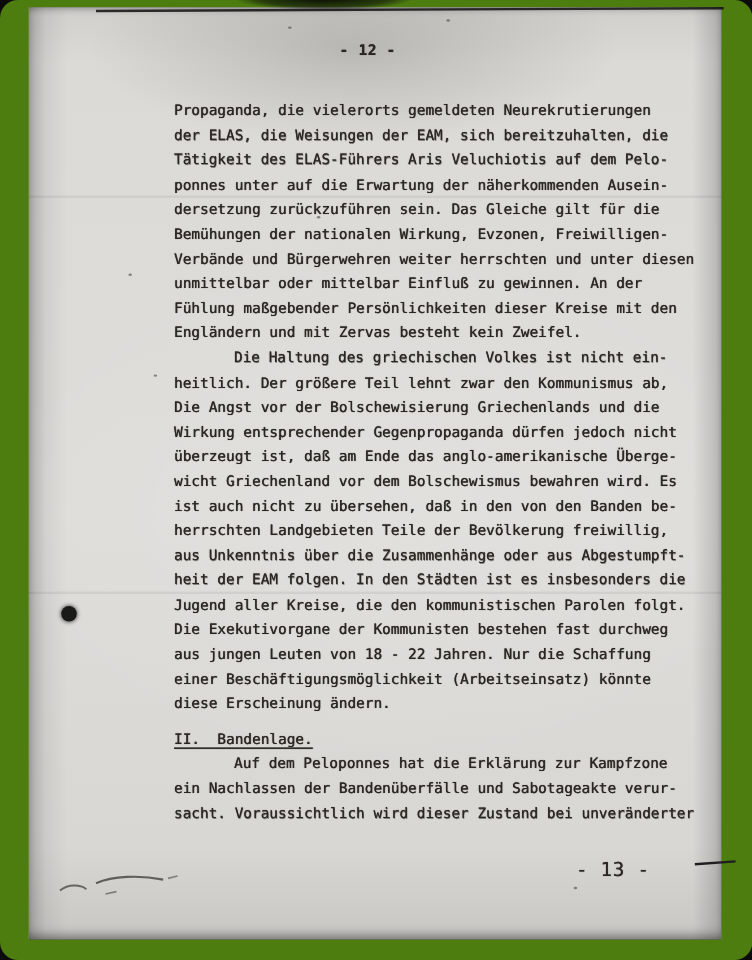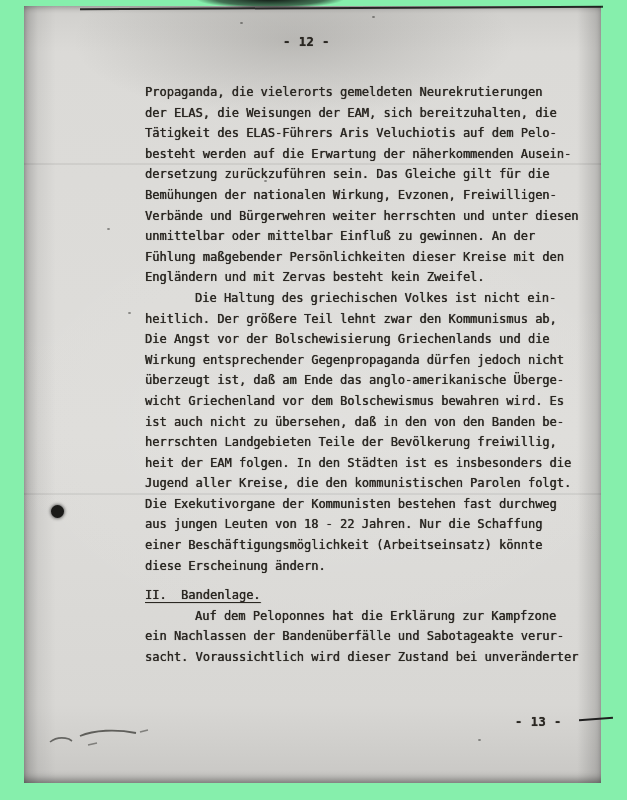--- a/index.html
+++ b/index.html
@@ -1,19 +1,20 @@
 <!DOCTYPE html>
 <html style="--ink: #2a2722; --paper: #dcdbd8;"><head>
 <meta charset="utf-8">
 <style>
   html,body{margin:0;padding:0;background:#0b0b0b;}
   .stage{
     position:relative;width:627px;height:800px;overflow:hidden;
-    background:#86efac;
+    background:#4d7c0f;
     font-family:"DejaVu Sans Mono","Liberation Mono",monospace;
+    border-radius:15px;
   }
   .paper{
     position:absolute;left:24px;top:6px;width:577px;height:777px;
     background:
       radial-gradient(ellipse 340px 120px at 270px 35px, rgba(70,68,64,0.22), transparent 65%),
       radial-gradient(ellipse 480px 320px at 300px 420px, rgba(255,255,255,0.10), transparent 72%),
       linear-gradient(90deg, rgba(0,0,0,0.22) 0px, rgba(0,0,0,0.06) 14px, rgba(0,0,0,0) 32px),
       linear-gradient(270deg, rgba(0,0,0,0.18) 0px, rgba(0,0,0,0) 24px),
       linear-gradient(180deg, #d0cfcc 0%, #dbdad7 6%, #deddda 55%, #d8d7d4 90%, #c8c7c4 100%);
     box-shadow: inset 0 -7px 9px -4px rgba(0,0,0,0.45), inset 0 4px 6px -3px rgba(0,0,0,0.35);
@@ -40,22 +41,22 @@
   }
   .line{white-space:pre;}
   .line.indent{padding-left:50px;}
   .line.heading{
     margin-top:9px;
     text-decoration:underline;
     text-decoration-thickness:1.4px;
     text-underline-offset:3px;
   }
   .footer-number{
-    position:absolute;left:491px;top:709px;
-    font-size:12px;font-weight:bold;letter-spacing:0.6px;white-space:pre;
+    position:absolute;left:456px;top:709px;
+    font-size:16px;font-weight:normal;letter-spacing:0.6px;white-space:pre;
     color:var(--ink,#2a2722);
     text-shadow:0 0 0.7px rgba(42,39,34,0.9);
   }
   .hole-dot{
     position:absolute;left:27px;top:499px;width:13px;height:13px;border-radius:50%;
     background:#1a1a18;box-shadow:0 0 3px 1px rgba(25,25,25,0.55);
   }
   .edge-dash{
     position:absolute;right:-12px;top:712px;width:34px;height:2px;
     background:#1f1f1f;transform:rotate(-4deg);
@@ -75,35 +76,36 @@
     <div class="top-edge"></div>
     <div class="crease c1"></div>
     <div class="crease c2"></div>
 
     <div class="page-number">- 12 -</div>
 
     <div class="textblock">
         <div class="line">Propaganda, die vielerorts gemeldeten Neurekrutierungen</div>
         <div class="line">der ELAS, die Weisungen der EAM, sich bereitzuhalten, die</div>
         <div class="line">Tätigkeit des ELAS-Führers Aris Veluchiotis auf dem Pelo-</div>
-        <div class="line">besteht werden auf die Erwartung der näherkommenden Ausein-</div>
+        <div class="line">ponnes unter auf die Erwartung der näherkommenden Ausein-</div>
         <div class="line">dersetzung zurückzuführen sein. Das Gleiche gilt für die</div>
         <div class="line">Bemühungen der nationalen Wirkung, Evzonen, Freiwilligen-</div>
         <div class="line">Verbände und Bürgerwehren weiter herrschten und unter diesen</div>
         <div class="line">unmittelbar oder mittelbar Einfluß zu gewinnen. An der</div>
         <div class="line">Fühlung maßgebender Persönlichkeiten dieser Kreise mit den</div>
         <div class="line">Engländern und mit Zervas besteht kein Zweifel.</div>
         <div class="line indent">Die Haltung des griechischen Volkes ist nicht ein-</div>
         <div class="line">heitlich. Der größere Teil lehnt zwar den Kommunismus ab,</div>
         <div class="line">Die Angst vor der Bolschewisierung Griechenlands und die</div>
         <div class="line">Wirkung entsprechender Gegenpropaganda dürfen jedoch nicht</div>
         <div class="line">überzeugt ist, daß am Ende das anglo-amerikanische Überge-</div>
         <div class="line">wicht Griechenland vor dem Bolschewismus bewahren wird. Es</div>
         <div class="line">ist auch nicht zu übersehen, daß in den von den Banden be-</div>
         <div class="line">herrschten Landgebieten Teile der Bevölkerung freiwillig,</div>
+        <div class="line">aus Unkenntnis über die Zusammenhänge oder aus Abgestumpft-</div>
         <div class="line">heit der EAM folgen. In den Städten ist es insbesonders die</div>
         <div class="line">Jugend aller Kreise, die den kommunistischen Parolen folgt.</div>
         <div class="line">Die Exekutivorgane der Kommunisten bestehen fast durchweg</div>
         <div class="line">aus jungen Leuten von 18 - 22 Jahren. Nur die Schaffung</div>
         <div class="line">einer Beschäftigungsmöglichkeit (Arbeitseinsatz) könnte</div>
         <div class="line">diese Erscheinung ändern.</div>
         <div class="line heading">II.  Bandenlage.</div>
         <div class="line indent">Auf dem Peloponnes hat die Erklärung zur Kampfzone</div>
         <div class="line">ein Nachlassen der Bandenüberfälle und Sabotageakte verur-</div>
         <div class="line">sacht. Voraussichtlich wird dieser Zustand bei unveränderter</div>

